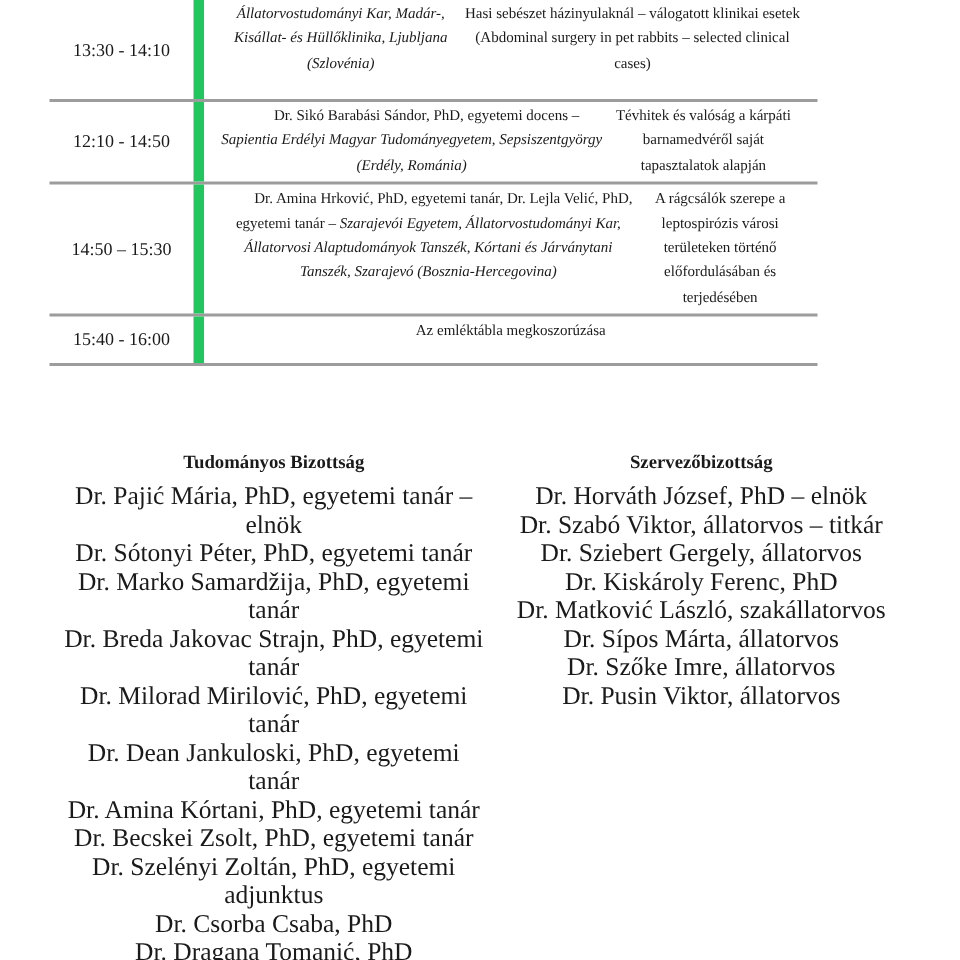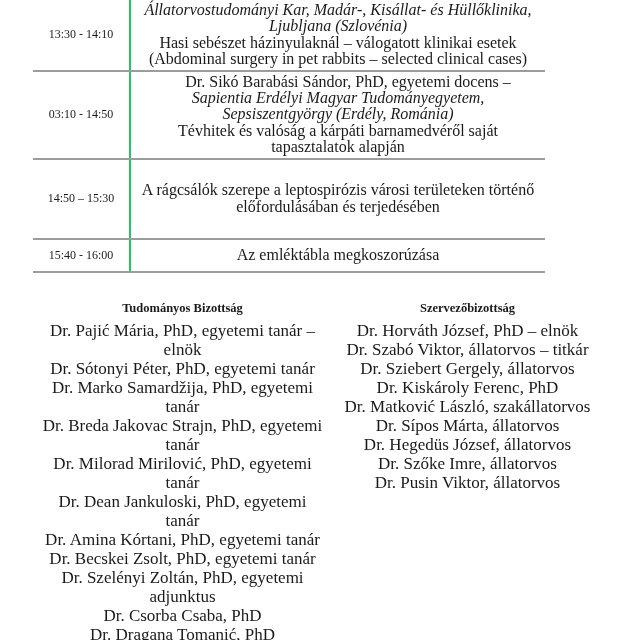--- a/index.html
+++ b/index.html
@@ -29,35 +29,35 @@
     border-bottom: 2px solid #9c9c9c;
   }
   .srow:nth-child(1) { min-height: 66px; }
   .srow:nth-child(2) { min-height: 50px; }
   .srow:nth-child(3) { min-height: 78px; }
   .srow:nth-child(4) { min-height: 31px; }
   .srow:nth-child(5) { min-height: 31px; }
   .time-cell {
     width: 96px;
     flex: 0 0 96px;
-    border-right: 2px solid #22c55e;
+    border-right: 7px solid #22c55e;
     display: flex;
     align-items: center;
     justify-content: center;
     font-size: 12px;
     white-space: nowrap;
   }
   .content-cell {
     flex: 1;
     display: flex;
-    flex-direction: column;
+    flex-direction: row;
     justify-content: center;
     text-align: center;
     padding: 2px 10px;
-    font-size: 16px;
+    font-size: 10px;
     line-height: 16.4px;
   }
   .para { margin: 0; }
   .seg-normal { font-style: normal; font-weight: normal; margin-left: 20px; }
   .seg-italic { font-style: italic; font-weight: normal; }
   .seg-bold   { font-style: normal; font-weight: normal; }
   
   .committees {
     position: absolute;
     top: 299px;
@@ -87,29 +87,30 @@
 
   <div class="schedule">
       <div class="srow">
         <div class="time-cell">13:30 - 14:10</div>
         <div class="content-cell">
           <div class="para"><span class="seg-italic">Állatorvostudományi Kar, Madár-, Kisállat- és Hüllőklinika, Ljubljana (Szlovénia)</span></div>
           <div class="para"><span class="seg-bold">Hasi sebészet házinyulaknál – válogatott klinikai esetek (Abdominal surgery in pet rabbits – selected clinical cases)</span></div>
         </div>
       </div>
       <div class="srow">
-        <div class="time-cell">03:10 - 14:50</div>
+        <div class="time-cell">12:10 - 14:50</div>
         <div class="content-cell">
           <div class="para"><span class="seg-normal">Dr. Sikó Barabási Sándor, PhD, egyetemi docens – </span><span class="seg-italic">Sapientia Erdélyi Magyar Tudományegyetem, Sepsiszentgyörgy (Erdély, Románia)</span></div>
           <div class="para"><span class="seg-bold">Tévhitek és valóság a kárpáti barnamedvéről saját tapasztalatok alapján</span></div>
         </div>
       </div>
       <div class="srow">
         <div class="time-cell">14:50 – 15:30</div>
         <div class="content-cell">
+          <div class="para"><span class="seg-normal">Dr. Amina Hrković, PhD, egyetemi tanár, Dr. Lejla Velić, PhD, egyetemi tanár – </span><span class="seg-italic">Szarajevói Egyetem, Állatorvostudományi Kar, Állatorvosi Alaptudományok Tanszék, Kórtani és Járványtani Tanszék, Szarajevó (Bosznia-Hercegovina)</span></div>
           <div class="para"><span class="seg-bold">A rágcsálók szerepe a leptospirózis városi területeken történő előfordulásában és terjedésében</span></div>
         </div>
       </div>
       <div class="srow">
         <div class="time-cell">15:40 - 16:00</div>
         <div class="content-cell">
           <div class="para"><span class="seg-bold">Az emléktábla megkoszorúzása</span></div>
         </div>
       </div>
     </div>
@@ -134,20 +135,19 @@
     </div>
     <div class="committee-col">
       <div class="committee-title">Szervezőbizottság</div>
       <div>
           <div class="member">Dr. Horváth József, PhD – elnök</div>
           <div class="member">Dr. Szabó Viktor, állatorvos – titkár</div>
           <div class="member">Dr. Sziebert Gergely, állatorvos</div>
           <div class="member">Dr. Kiskároly Ferenc, PhD</div>
           <div class="member">Dr. Matković László, szakállatorvos</div>
           <div class="member">Dr. Sípos Márta, állatorvos</div>
-          <div class="member">Dr. Hegedüs József, állatorvos</div>
           <div class="member">Dr. Szőke Imre, állatorvos</div>
           <div class="member">Dr. Pusin Viktor, állatorvos</div>
         </div>
     </div>
   </div>
 
 </div>
 
 </body></html>

